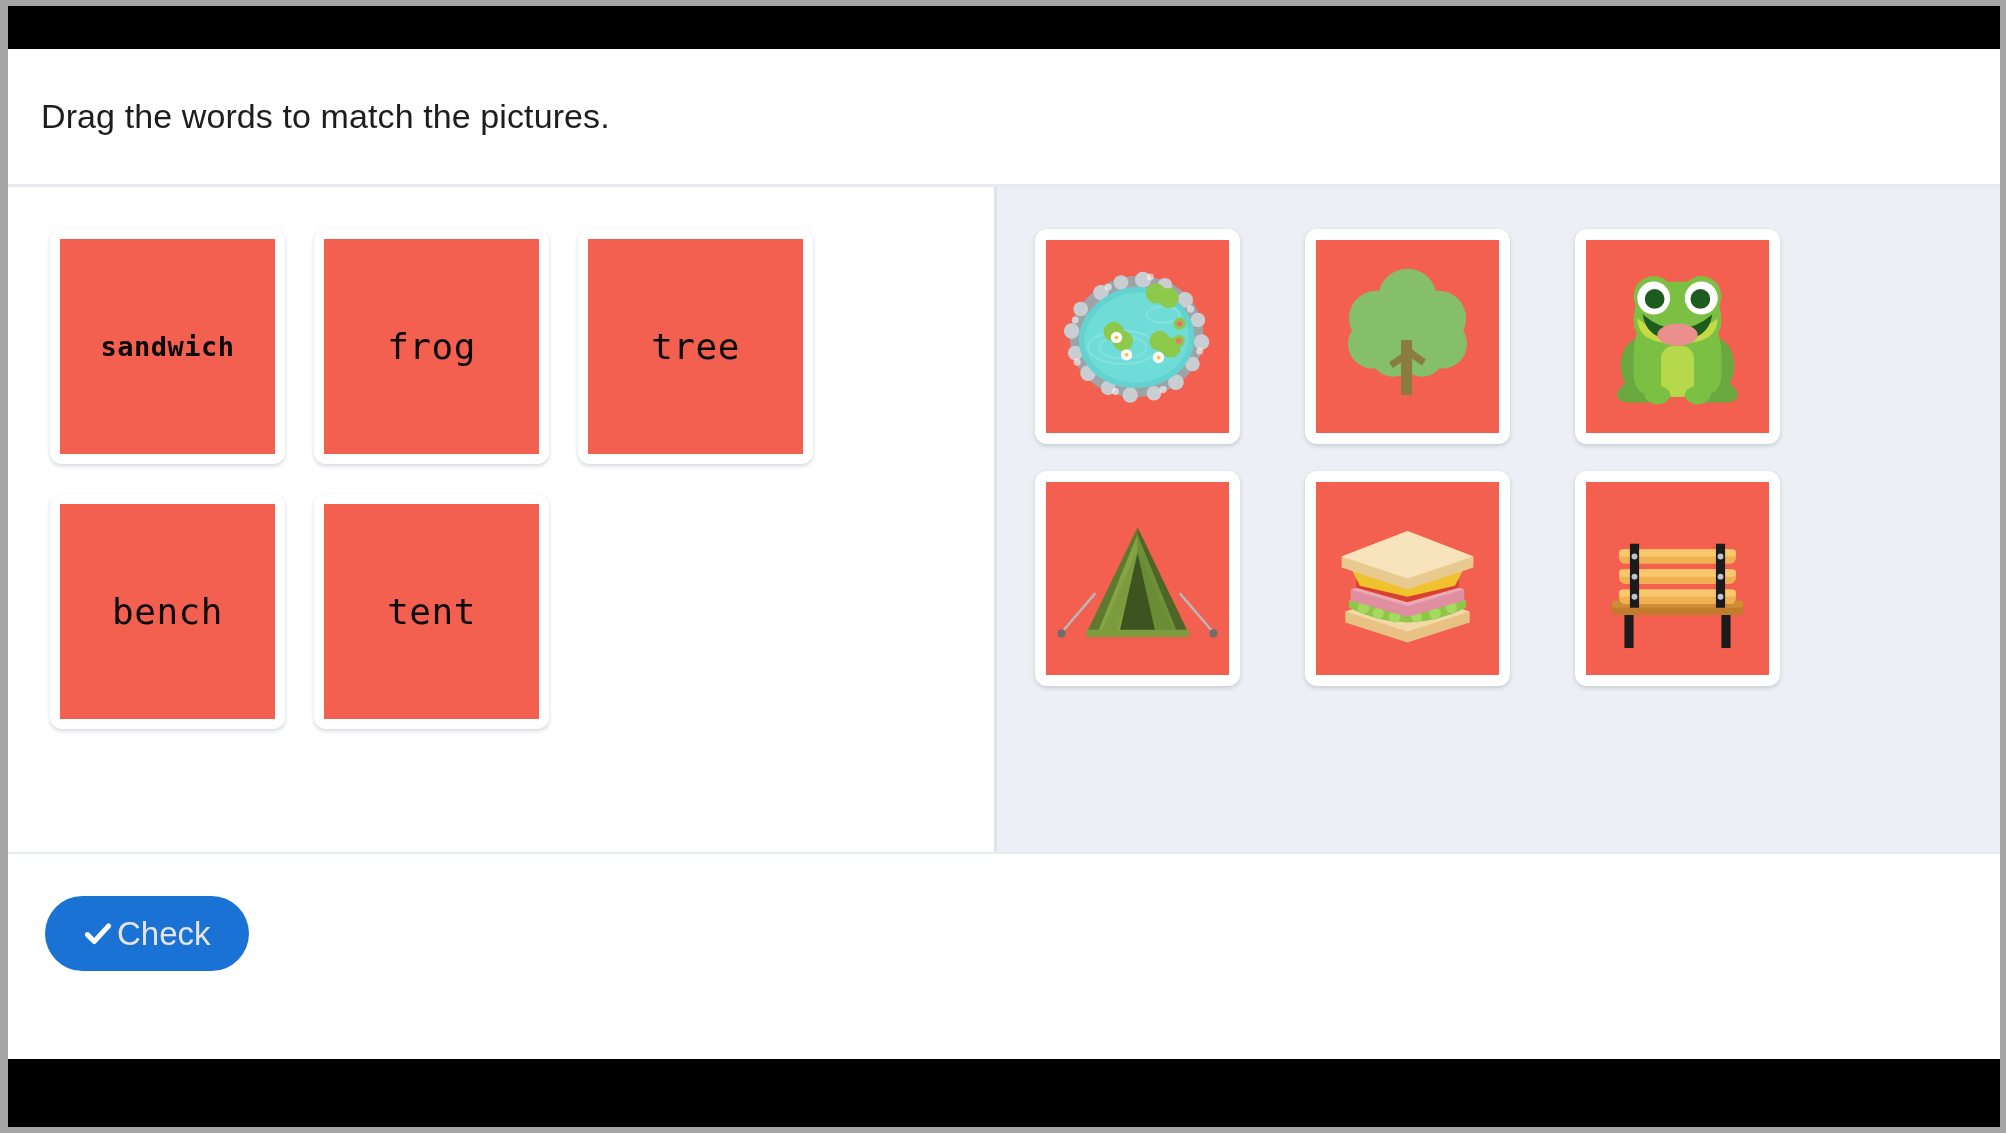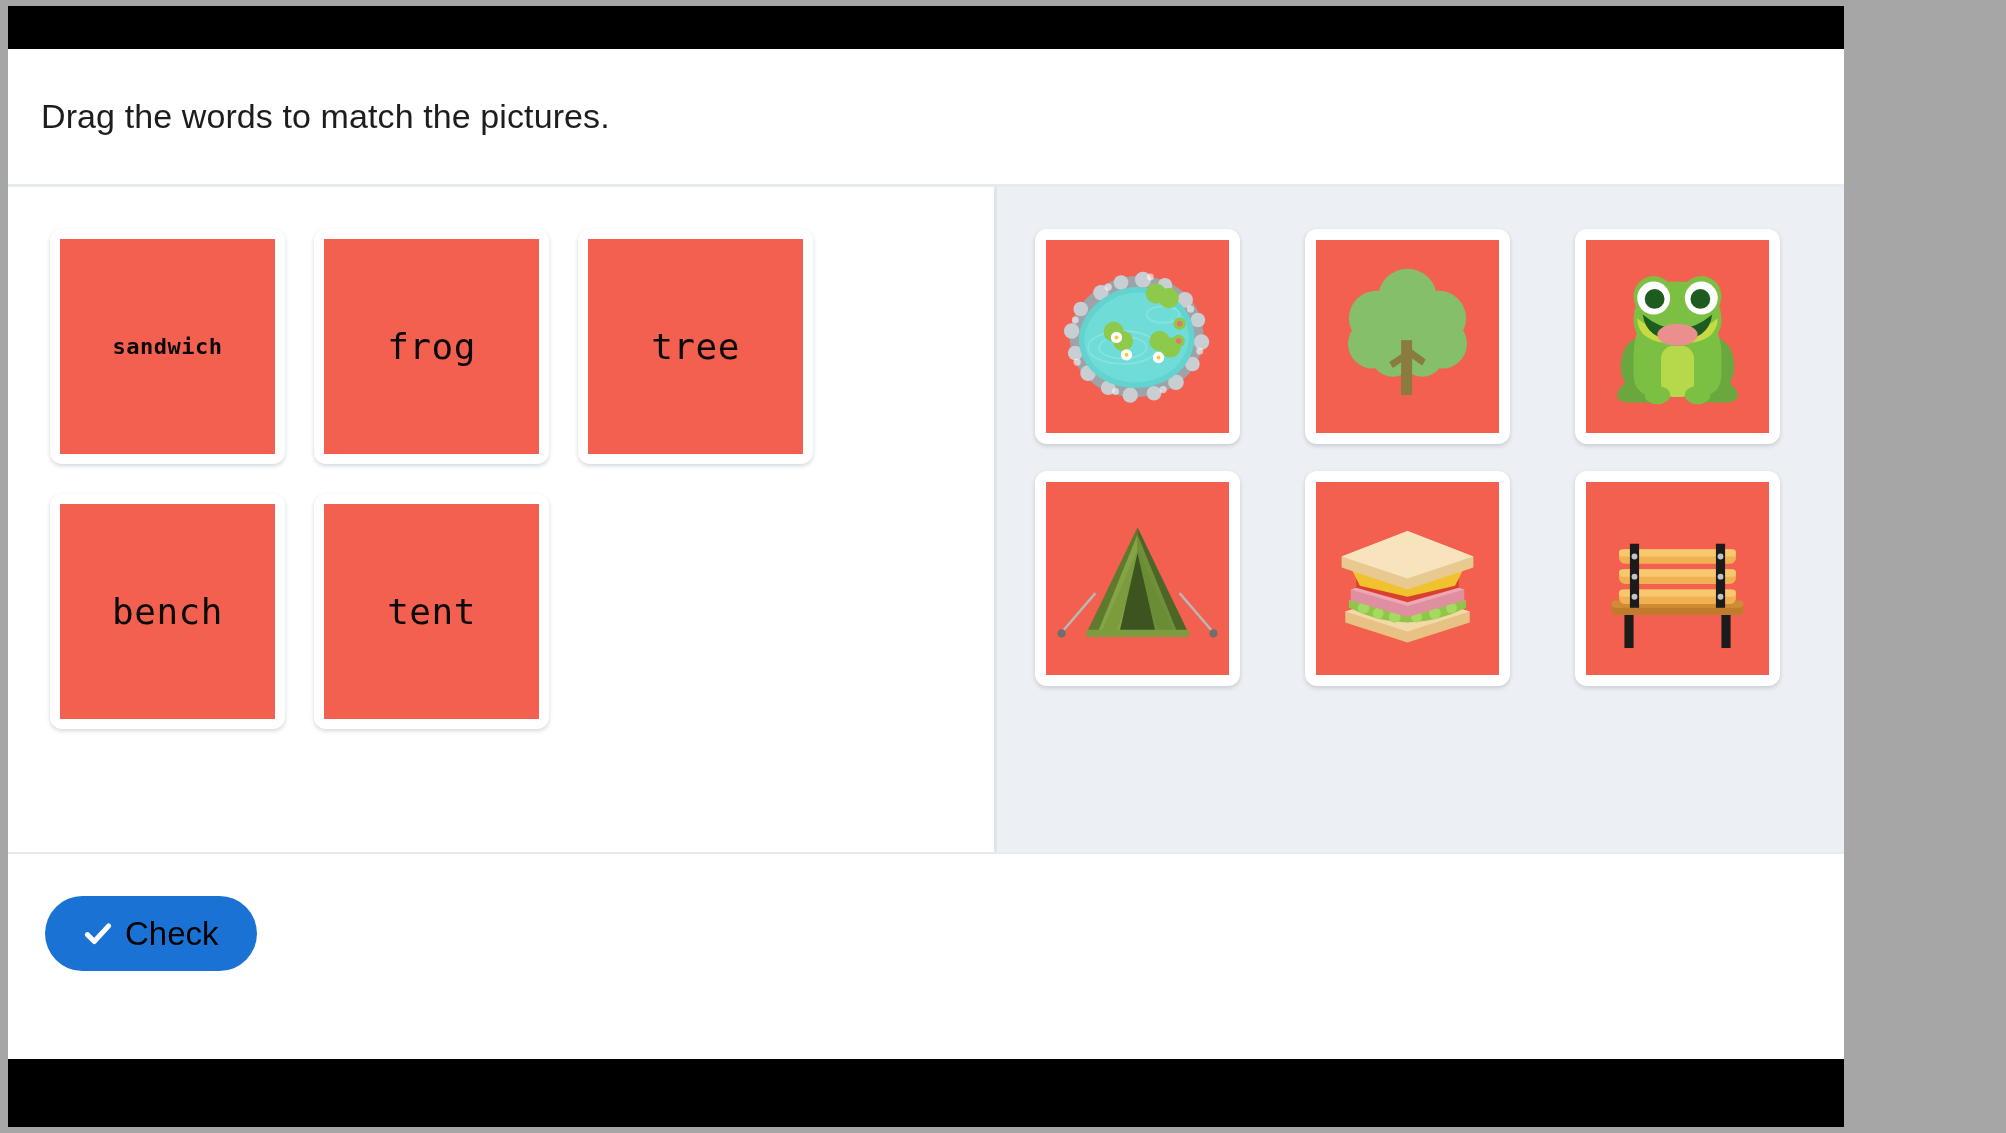--- a/index.html
+++ b/index.html
@@ -9,21 +9,21 @@
     width: 2006px;
     height: 1133px;
     overflow: hidden;
     font-family: "Liberation Sans", sans-serif;
   }
 
   #frame {
     position: absolute;
     left: 8px;
     top: 6px;
-    width: 1836px;
+    width: 1992px;
     height: 1121px;
     background: #ffffff;
     overflow: hidden;
   }
 
   .blackbar {
     background: #000000;
     width: 100%;
   }
   #topbar { height: 43px; }
@@ -111,37 +111,37 @@
     overflow: hidden;
   }
 
   .word-label {
     font-family: "DejaVu Sans Mono", "Liberation Mono", monospace;
     font-size: 36px;
     font-weight: 400;
     color: #0a0a0a;
     letter-spacing: .5px;
   }
-  .word-label.small { font-size: 22px; font-weight: 600; }
+  .word-label.small { font-size: 27px; font-weight: 600; }
 
   .pic-svg { width: 100%; height: 100%; display: block; }
 
   
   #footer {
     height: 205px;
     background: #ffffff;
     padding: 42px 0 0 37px;
     box-sizing: border-box;
   }
   #check-button {
     display: inline-flex;
     align-items: center;
-    gap: 12px;
+    gap: 4px;
     background: #1a73d4;
-    color: #000000;
+    color: #e5e5e5;
     border: none;
     border-radius: 40px;
     padding: 0 38px;
     height: 75px;
     font-size: 33px;
     font-family: "Liberation Sans", sans-serif;
     cursor: pointer;
   }
   #check-icon { width: 30px; height: 30px; display: block; }
 </style>

